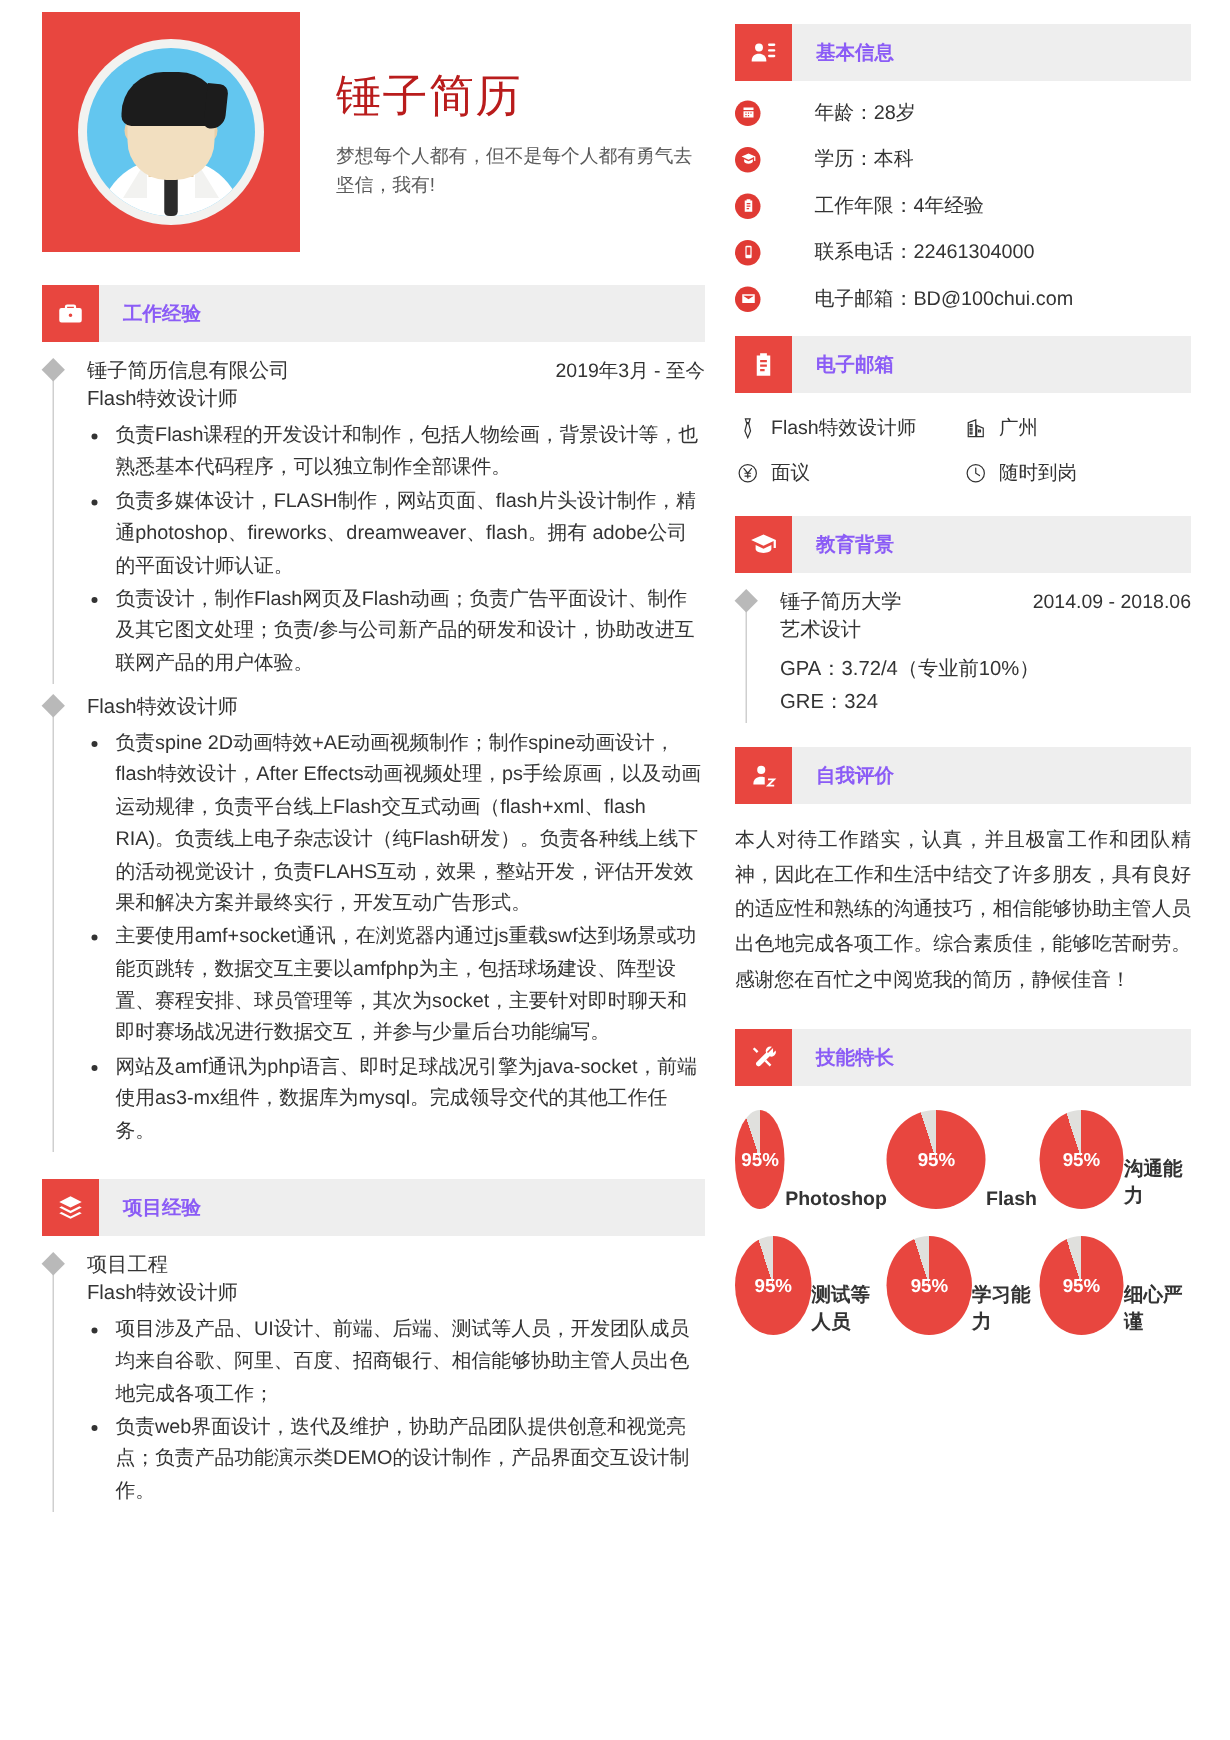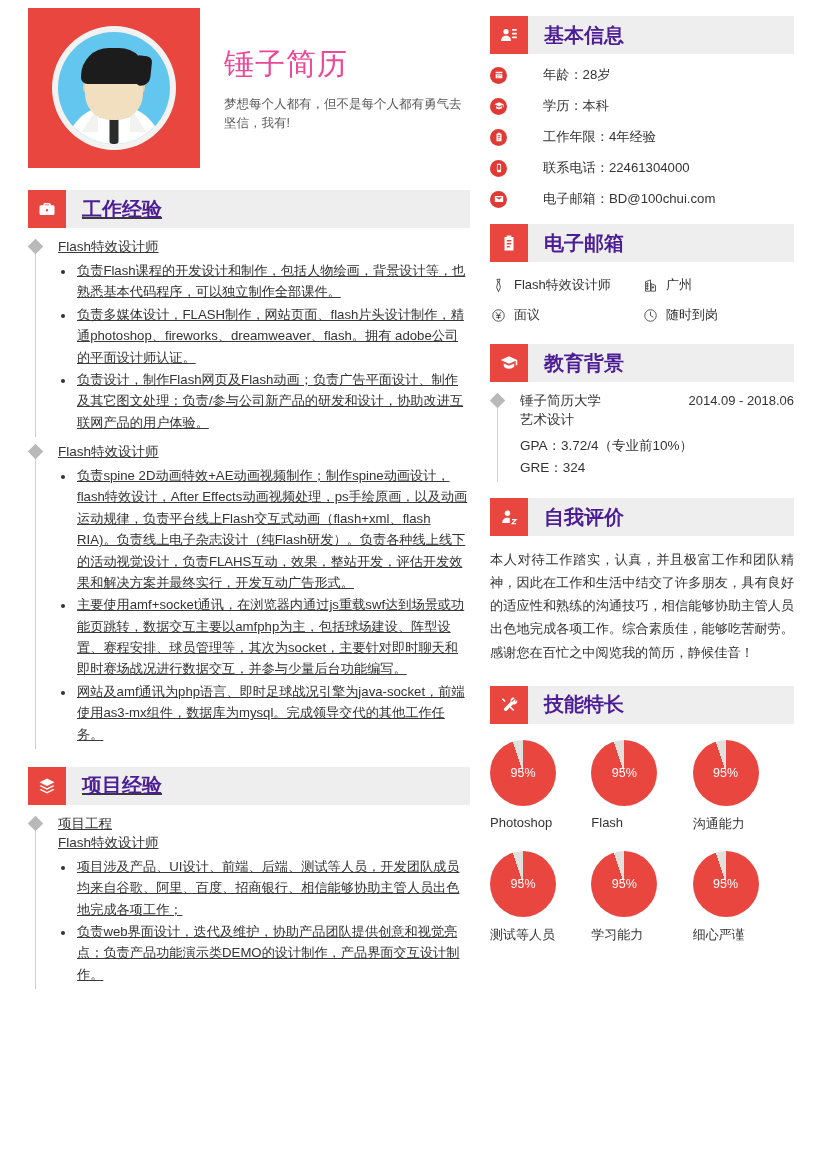--- a/index.html
+++ b/index.html
@@ -61,33 +61,33 @@
     position: absolute; top: 16px; left: 50%; transform: translateX(-50%);
     width: 66px; height: 36px; background: #1c1c1c;
     border-radius: 34px 34px 10px 8px;
   }
   .av-hair:after {
     content:''; position:absolute; right:-4px; top: 8px; width: 14px; height: 30px;
     background:#1c1c1c; border-radius: 0 8px 14px 6px; transform: rotate(6deg);
   }
 
   .hero-text { padding: 36px 0 0 24px; }
-  .hero-name { font-size: 30px; font-weight: 400; color: #ec4899; letter-spacing: 1px; }
+  .hero-name { font-size: 30px; font-weight: 400; color: #b91c1c; letter-spacing: 1px; }
   .hero-tag { font-size: 12.5px; color: #5a5a5a; line-height: 1.55; margin-top: 10px; max-width: 248px; }
 
   
   .sec-head { display: flex; align-items: stretch; background: #eeeeee; height: 38px; margin-top: 22px; }
   .sec-head .sq {
     width: 38px; height: 38px; background: #e8463f; flex: 0 0 38px;
     display: flex; align-items: center; justify-content: center;
   }
   .sec-head .sq svg { width: 18px; height: 18px; fill: #ffffff; }
-  .sec-head .ttl { display: flex; align-items: center; padding-left: 16px; font-size: 20px; font-weight: bold; color: #4c1d95; }
-
-  .left-sec { margin: 0 20px 0 28px; text-decoration: underline; }
+  .sec-head .ttl { display: flex; align-items: center; padding-left: 16px; font-size: 13px; font-weight: bold; color: #8b5cf6; }
+
+  .left-sec { margin: 0 20px 0 28px; }
   .right-sec { margin: 0 26px 0 0; }
 
   
   .entry { position: relative; padding-left: 30px; margin-top: 10px; }
   .entry:before {
     content:''; position:absolute; left: 7px; top: 14px; bottom: -4px; width: 1px; background: #cfcfcf;
   }
   .entry .dia {
     position: absolute; left: 2px; top: 3px; width: 11px; height: 11px;
     background: #b9b9b9; transform: rotate(45deg);
@@ -119,21 +119,21 @@
   .intent-item { width: 50%; display: flex; align-items: center; margin-bottom: 12px; }
   .intent-ic { width: 16px; height: 16px; flex: 0 0 16px; margin-right: 8px; display:flex; align-items:center; justify-content:center; }
   .intent-ic svg { width: 15px; height: 15px; fill: none; stroke: #333; stroke-width: 1.3; }
   .intent-tx { font-size: 13px; color: #333; white-space: nowrap; }
 
   
   .eval-tx { font-size: 13.2px; line-height: 1.75; color: #333; margin-top: 12px; text-align: justify; }
 
   
   .skills { margin-top: 16px; display: flex; flex-wrap: wrap; }
-  .skill { width: 33.33%; display: flex; flex-direction: column; align-items: flex-start; margin-bottom: 18px; }
+  .skill { width: 33.33%; display: flex; flex-direction: row; align-items: flex-end; margin-bottom: 18px; font-weight: bold; }
   .skill-pie {
     width: 66px; height: 66px; border-radius: 50%;
     display: flex; align-items: center; justify-content: center;
     position: relative;
   }
   .skill-pct { font-size: 12.5px; color: #ffffff; position: relative; z-index: 2; }
   .skill-label { font-size: 13px; color: #333; margin-top: 9px; }
 </style>
 </head>
 <body>
@@ -169,20 +169,24 @@
         <div class="sq">
           <svg viewBox="0 0 24 24">
               <path d="M9 4h6a2 2 0 0 1 2 2v1h3a2 2 0 0 1 2 2v9a2 2 0 0 1-2 2H4a2 2 0 0 1-2-2V9a2 2 0 0 1 2-2h3V6a2 2 0 0 1 2-2zm0 3h6V6H9v1zm3 5a1.6 1.6 0 1 0 0 3.2A1.6 1.6 0 0 0 12 12z"></path>
             </svg>
         </div>
         <div class="ttl">工作经验</div>
       </div>
 
       <div class="entry">
         <div class="dia"></div>
+        <div class="entry-row">
+          <span class="entry-org">锤子简历信息有限公司</span>
+          <span class="entry-date">2019年3月 - 至今</span>
+        </div>
         <div class="entry-role">Flash特效设计师</div>
         <ul>
           <li>负责Flash课程的开发设计和制作，包括人物绘画，背景设计等，也熟悉基本代码程序，可以独立制作全部课件。</li>
           <li>负责多媒体设计，FLASH制作，网站页面、flash片头设计制作，精通photoshop、fireworks、dreamweaver、flash。拥有 adobe公司的平面设计师认证。</li>
           <li>负责设计，制作Flash网页及Flash动画；负责广告平面设计、制作及其它图文处理；负责/参与公司新产品的研发和设计，协助改进互联网产品的用户体验。</li>
         </ul>
       </div>
 
       <div class="entry">
         <div class="dia"></div>

